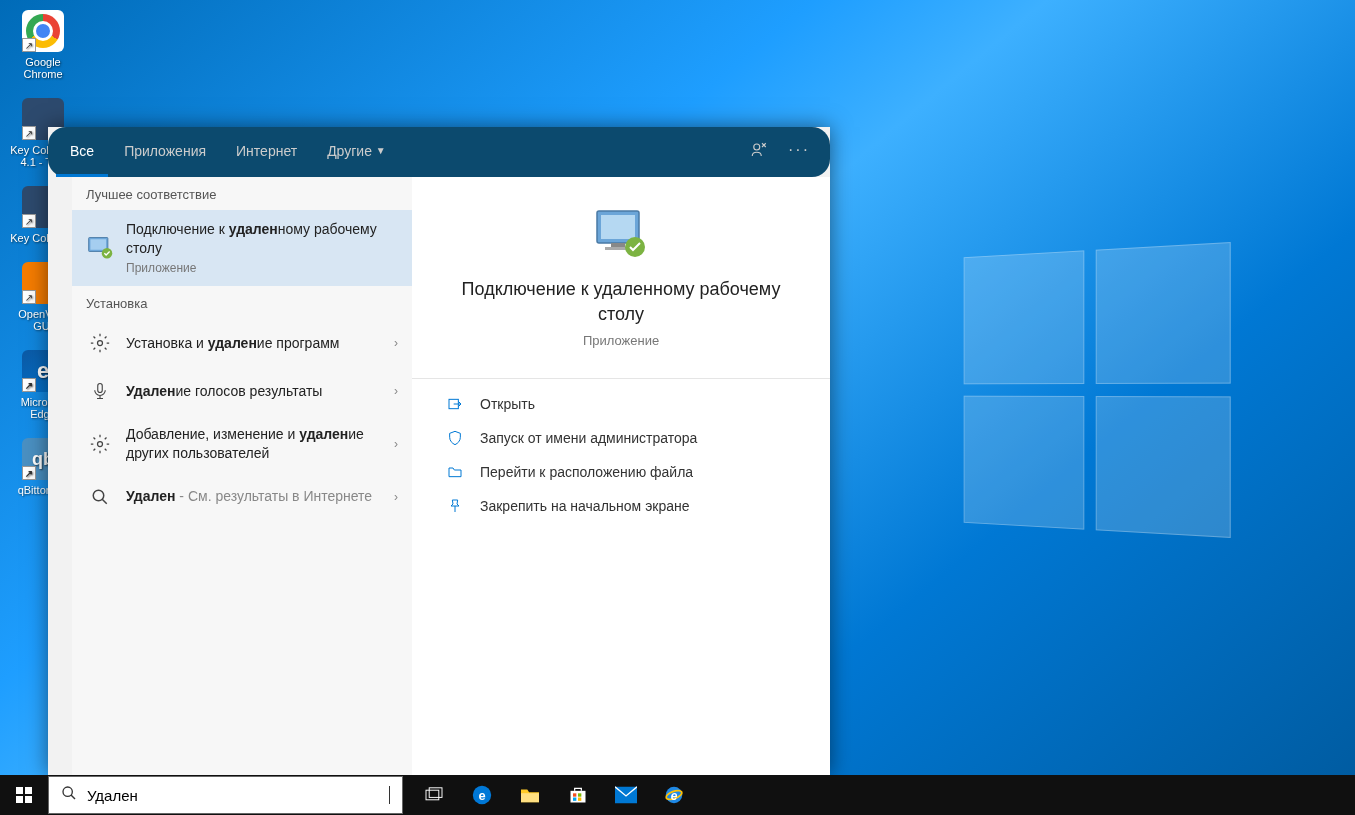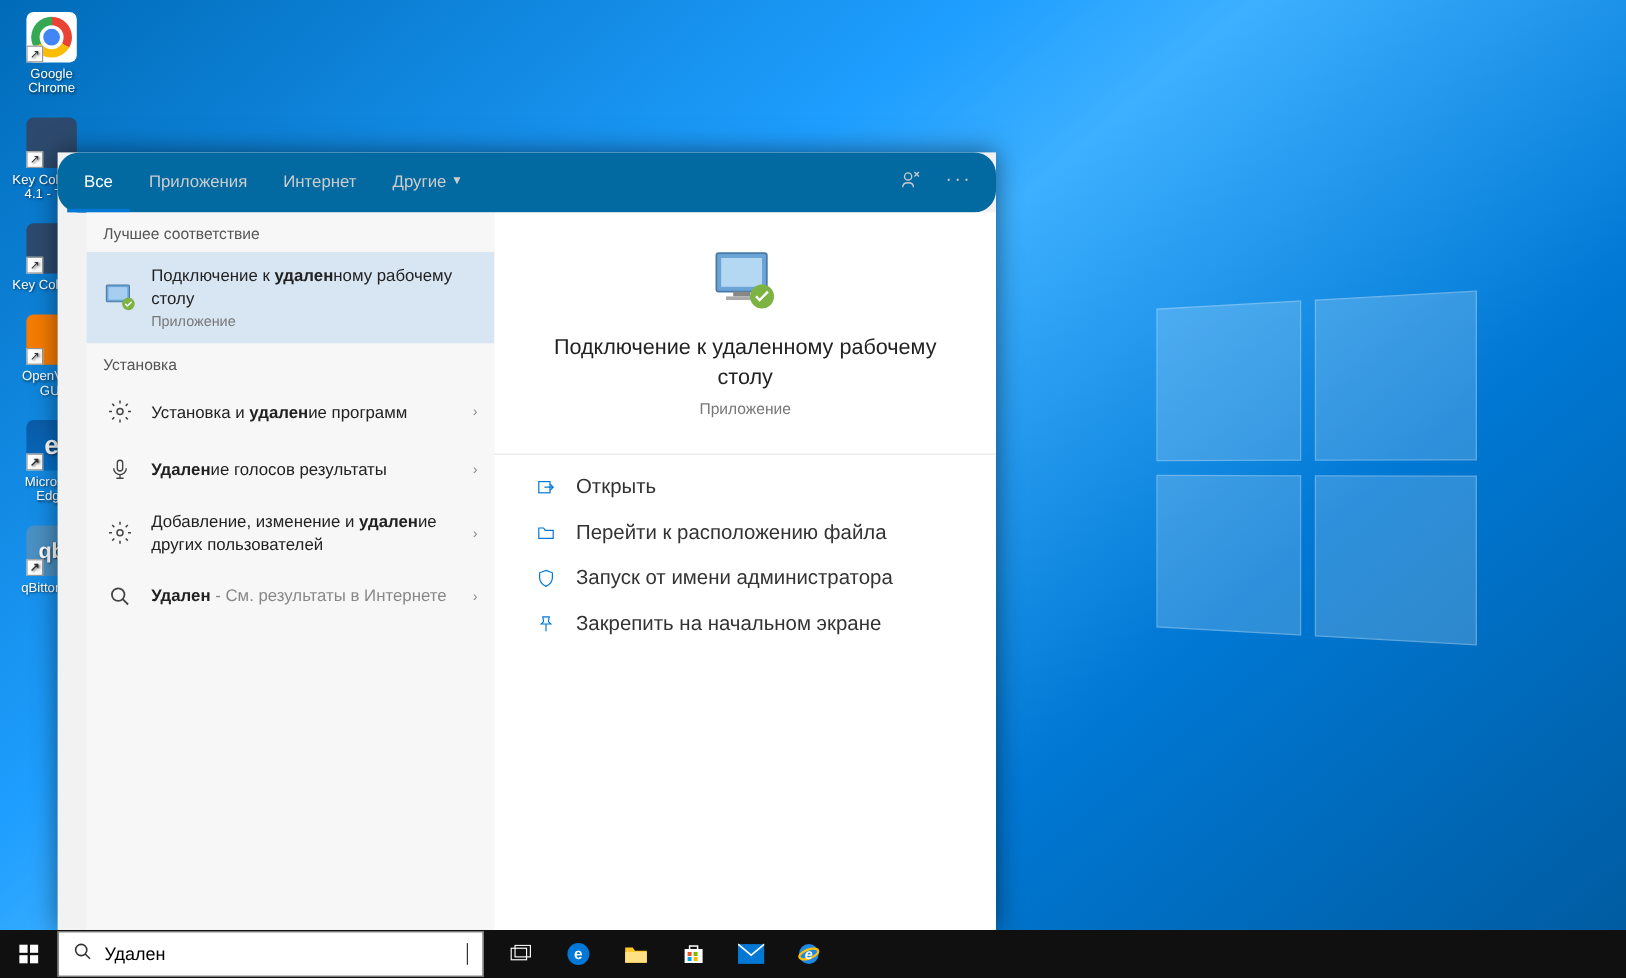--- a/index.html
+++ b/index.html
@@ -27,21 +27,21 @@
 .start-btn { width: 48px; height: 40px; display: flex; align-items: center; justify-content: center; cursor: pointer; }
 .start-btn svg { width: 16px; height: 16px; }
 .search-box { flex: 0 0 355px; height: 38px; background: #fff; display: flex; align-items: center; margin: 1px 0; padding: 0 12px; border: 1px solid #666; }
 .search-box .sicon { margin-right: 10px; color: #333; }
 .search-box input { border: none; outline: none; font-size: 15px; flex: 1; }
 .taskbar-icons { display: flex; align-items: center; height: 100%; margin-left: 8px; gap: 2px; }
 .tb-icon { width: 46px; height: 40px; display: flex; align-items: center; justify-content: center; cursor: pointer; }
 
 
 .search-panel { position: absolute; bottom: 40px; left: 48px; width: 782px; height: 648px; background: #f2f2f2; box-shadow: 0 0 20px rgba(0,0,0,0.5); display: flex; flex-direction: column; }
-.sp-header { height: 50px; background: #0369a1; display: flex; align-items: center; padding: 4px 8px; border-radius: 18px; }
+.sp-header { height: 50px; background: #0c4a6e; display: flex; align-items: center; padding: 4px 8px; border-radius: 18px; }
 .sp-tabs { display: flex; gap: 2px; }
 .sp-tab { padding: 0 14px; height: 50px; display: flex; align-items: center; color: #ccc; font-size: 14px; cursor: pointer; border-bottom: 3px solid transparent; }
 .sp-tab.active { color: #fff; border-bottom-color: #0078d4; }
 .sp-header-right { margin-left: auto; display: flex; gap: 20px; padding-right: 12px; color: #ccc; }
 .sp-header-right span { cursor: pointer; }
 
 .sp-body { flex: 1; display: flex; }
 .sp-left { width: 340px; background: #f7f7f7; overflow-y: auto; margin-left: 24px; }
 .sp-right { flex: 1; background: #fff; padding: 20px 30px; display: flex; flex-direction: column; }
 
@@ -50,21 +50,21 @@
 .sp-result.selected { background: #d8e6f3; }
 .sp-result .ricon { width: 28px; height: 28px; margin-right: 12px; flex-shrink: 0; display: flex; align-items: center; justify-content: center; }
 .sp-result .rtext { flex: 1; font-size: 14px; color: #222; line-height: 1.35; }
 .sp-result .rsub { font-size: 12px; color: #777; margin-top: 2px; }
 .sp-result .chev { color: #888; font-size: 12px; padding-left: 8px; }
 
 .preview-icon { width: 60px; height: 52px; margin: 10px auto 18px; }
 .preview-title { text-align: center; font-size: 18px; color: #222; line-height: 1.4; margin-bottom: 6px; }
 .preview-sub { text-align: center; font-size: 13px; color: #777; margin-bottom: 20px; }
 .preview-divider { border-top: 1px solid #e5e5e5; margin: 10px -30px 8px; }
-.preview-action { display: flex; align-items: center; padding: 9px 2px; font-size: 17px; color: #333; cursor: pointer; }
+.preview-action { display: flex; align-items: center; padding: 9px 2px; font-size: 14px; color: #333; cursor: pointer; }
 .preview-action .aicon { width: 22px; margin-right: 14px; color: #0078d4; display: flex; justify-content: center; }
 
 .rdp-svg { width: 100%; height: 100%; }
 </style>
 </head>
 <body>
 
 <div class="desktop-bg">
   <div class="win-logo">
     <div></div>
@@ -214,32 +214,32 @@
             <svg width="16" height="16" viewBox="0 0 24 24" fill="none" stroke="currentColor" stroke-width="1.5">
               <rect x="3" y="5" width="14" height="14"></rect>
               <path d="M10 12h11M17 8l4 4-4 4"></path>
             </svg>
           </span>
         <span>Открыть</span>
       </div>
       <div class="preview-action">
         <span class="aicon">
             <svg width="16" height="16" viewBox="0 0 24 24" fill="none" stroke="currentColor" stroke-width="1.5">
-              <path d="M3 6h6l2 3h10v10H3z"></path>
+              <path d="M12 2l8 3v6c0 5-3.5 9-8 11-4.5-2-8-6-8-11V5l8-3z"></path>
             </svg>
           </span>
-        <span>Перейти к расположению файла</span>
+        <span>Запуск от имени администратора</span>
       </div>
       <div class="preview-action">
         <span class="aicon">
             <svg width="16" height="16" viewBox="0 0 24 24" fill="none" stroke="currentColor" stroke-width="1.5">
-              <path d="M12 2l8 3v6c0 5-3.5 9-8 11-4.5-2-8-6-8-11V5l8-3z"></path>
+              <path d="M3 6h6l2 3h10v10H3z"></path>
             </svg>
           </span>
-        <span>Запуск от имени администратора</span>
+        <span>Перейти к расположению файла</span>
       </div>
       <div class="preview-action">
         <span class="aicon">
             <svg width="16" height="16" viewBox="0 0 24 24" fill="none" stroke="currentColor" stroke-width="1.5">
               <path d="M8 3h8l-1 6 3 3H6l3-3-1-6zM12 12v9"></path>
             </svg>
           </span>
         <span>Закрепить на начальном экране</span>
       </div>
     </div>

